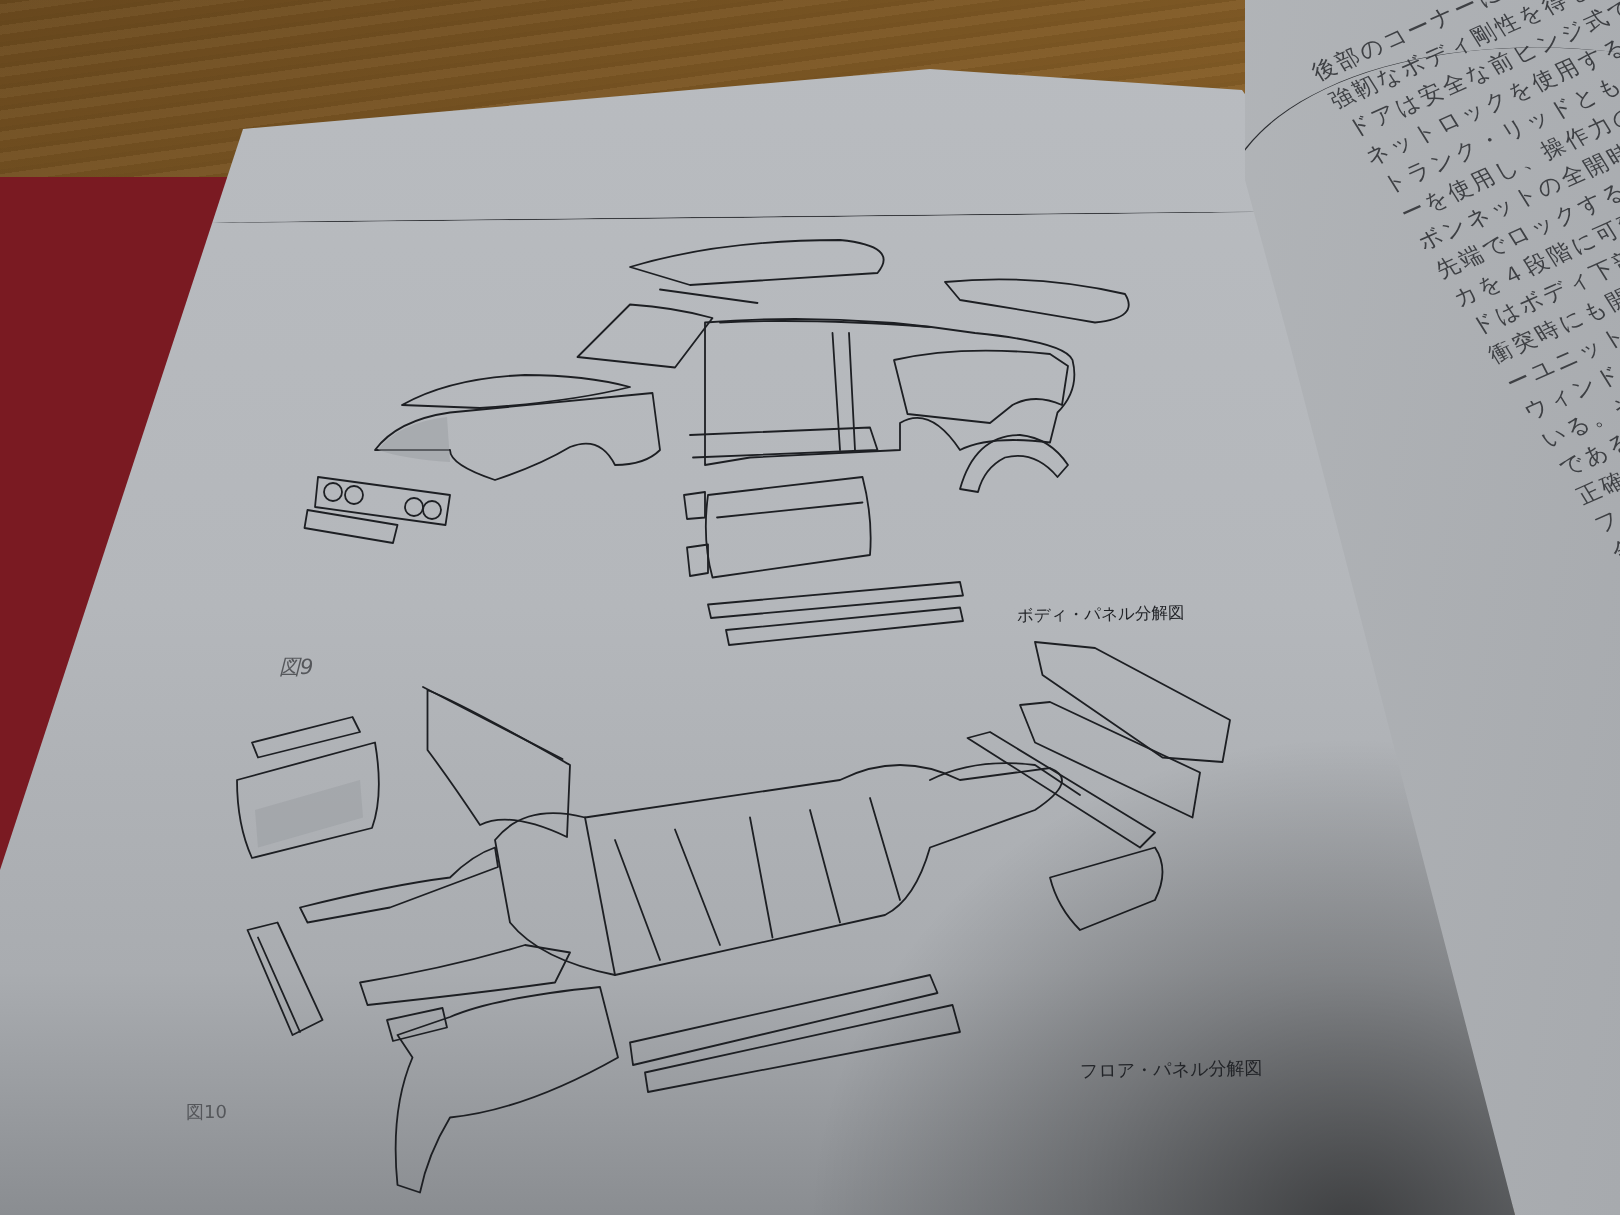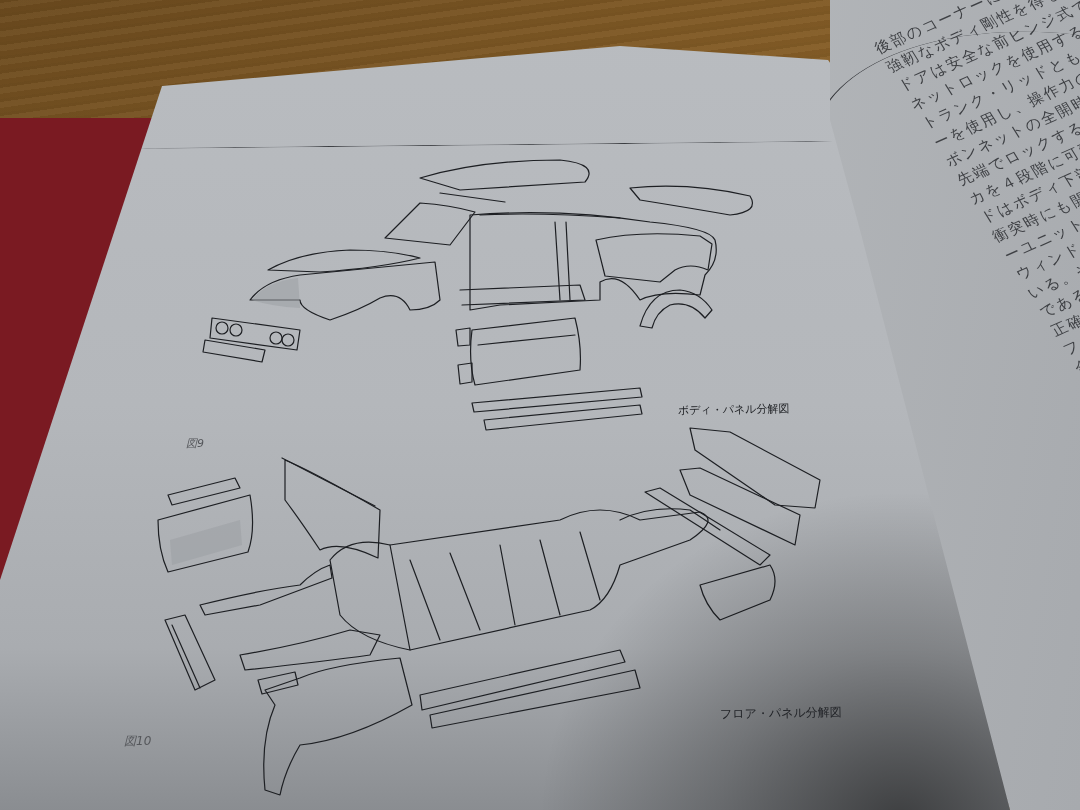--- a/index.html
+++ b/index.html
@@ -22,22 +22,22 @@
     background:linear-gradient(100deg,#c7cacd 0%,#b9bcbf 40%,#a7aaae 100%);}
   .right-rule{position:absolute;left:832px;top:0;width:260px;height:140px;border-left:1.6px solid #2a2c30;
     border-radius:100% 0 0 0;transform:rotate(8deg);transform-origin:top left;}
   .right-text{position:absolute;left:870px;top:40px;width:400px;
     transform:rotate(-24deg) skewX(8deg);transform-origin:top left;
     font-size:15px;line-height:22px;color:#2b2d31;letter-spacing:2px;white-space:nowrap;}
   .right-text div{opacity:0.85;}
   .caption{position:absolute;color:#222428;white-space:nowrap;}
   .cap-body{left:678px;top:402px;font-size:11px;transform:rotate(-1deg);}
   .cap-floor{left:720px;top:705px;font-size:12px;transform:rotate(-1deg);}
-  .fig9{left:186px;top:436px;font-size:11px;color:#55575b;font-style:italic;}
-  .fig10{left:124px;top:733px;font-size:12px;color:#55575b;font-style:italic;}
+  .fig9{left:186px;top:436px;font-size:14px;color:#55575b;font-style:italic;}
+  .fig10{left:124px;top:733px;font-size:12px;color:#55575b;}
   svg.drawing{position:absolute;left:0;top:0;}
   svg.drawing *{fill:none;stroke:#1d1f23;stroke-width:1.2;stroke-linejoin:round;stroke-linecap:round;}
   svg.drawing .fill{fill:#9a9da1;stroke:none;opacity:0.5;}
 </style>
 </head>
 <body>
 
 <div class="wood-grain"></div>
 <div class="cover"></div>
 

